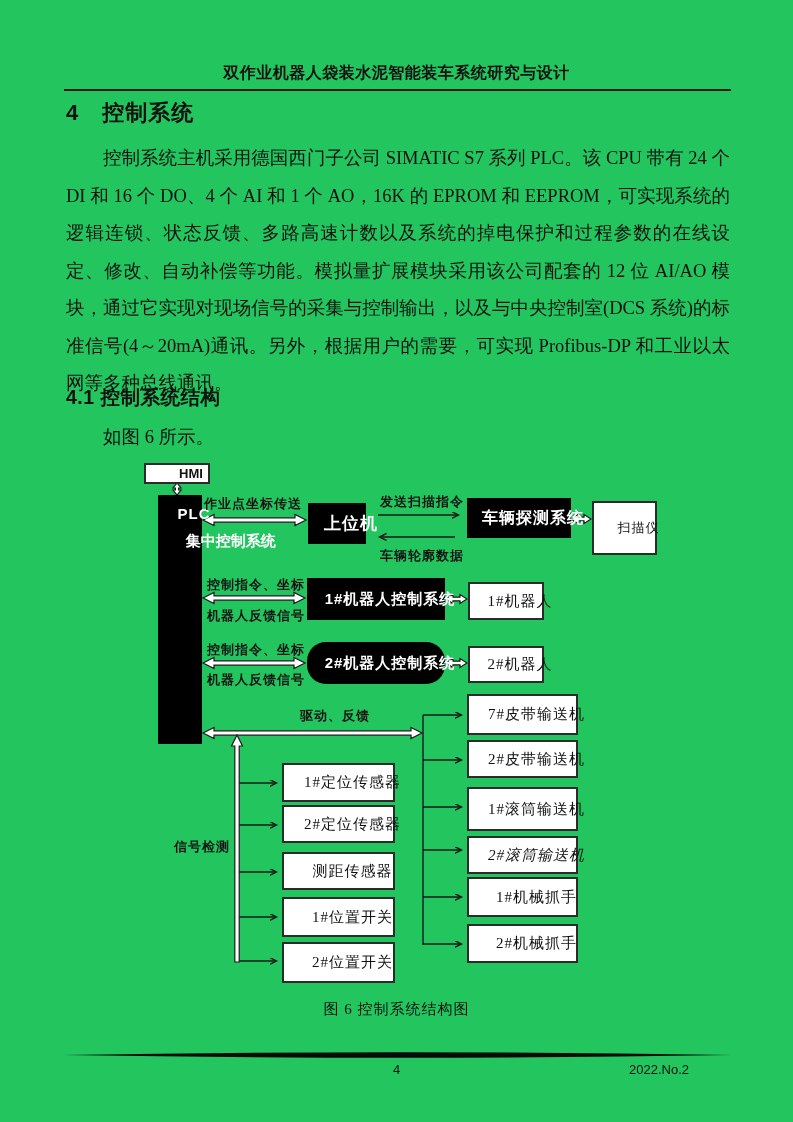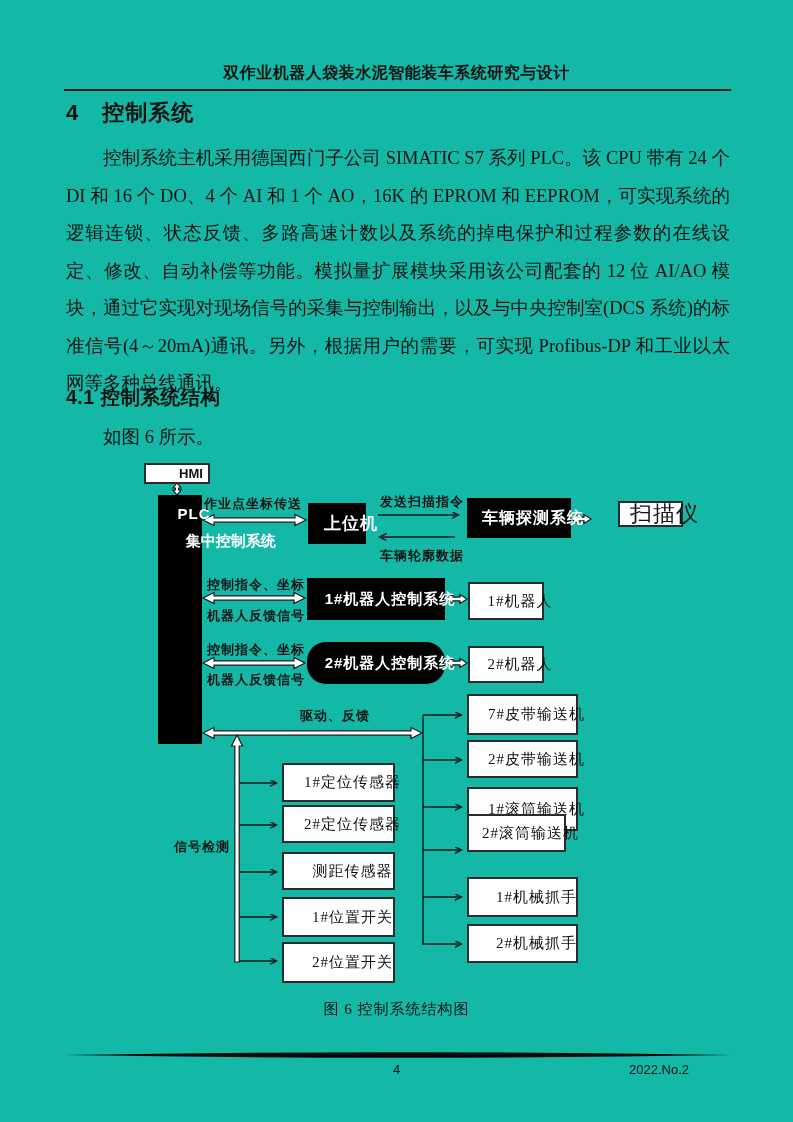--- a/index.html
+++ b/index.html
@@ -1,20 +1,20 @@
 <!DOCTYPE html>
 <html><head>
 <meta charset="utf-8">
 <style>
   * { margin: 0; padding: 0; box-sizing: border-box; }
   html,body { background: #ffffff; }
   .page {
     position: relative;
     width: 793px; height: 1122px;
-    background: #14b8a6;
+    background: #22c55e;
     overflow: hidden;
     font-family: "Liberation Serif", "DejaVu Serif", serif;
     color: #111;
   }
   .running-head {
     position: absolute; top: 63px; left: 0; width: 100%;
     text-align: center; font-size: 16px; font-weight: 600;
     letter-spacing: 0.5px;
   }
   .head-rule {
@@ -154,21 +154,21 @@
       <div>PLC</div>
       <div class="plc-vert">集中控制系统</div>
     </div>
 
     <div class="box black" style="left:168px;top:45px;width:58px;height:41px;font-size:17px;">
         <span>上位机</span>
       </div>
     <div class="box black" style="left:327px;top:40px;width:104px;height:40px;font-size:16px;">
         <span>车辆探测系统</span>
       </div>
-    <div class="box" style="left:452px;top:43px;width:65px;height:26px;font-size:22px;margin-left:26px;">
+    <div class="box" style="left:452px;top:43px;width:65px;height:54px;font-size:13px;">
         <span>扫描仪</span>
       </div>
 
     <div class="box black" style="left:167px;top:120px;width:138px;height:42px;">
         <span>1#机器人控制系统</span>
       </div>
     <div class="box" style="left:328px;top:124px;width:76px;height:38px;">
         <span>1#机器人</span>
       </div>
 
@@ -181,21 +181,21 @@
 
     <div class="box" style="left:327px;top:236px;width:111px;height:41px;">
         <span>7#皮带输送机</span>
       </div>
     <div class="box" style="left:327px;top:282px;width:111px;height:38px;">
         <span>2#皮带输送机</span>
       </div>
     <div class="box" style="left:327px;top:329px;width:111px;height:44px;">
         <span>1#滚筒输送机</span>
       </div>
-    <div class="box" style="left:327px;top:356px;width:99px;height:38px;">
+    <div class="box" style="left:327px;top:378px;width:111px;height:38px;font-style:italic;">
         <span>2#滚筒输送机</span>
       </div>
     <div class="box" style="left:327px;top:419px;width:111px;height:40px;">
         <span>1#机械抓手</span>
       </div>
     <div class="box" style="left:327px;top:466px;width:111px;height:39px;">
         <span>2#机械抓手</span>
       </div>
 
     <div class="box" style="left:142px;top:305px;width:113px;height:39px;">

